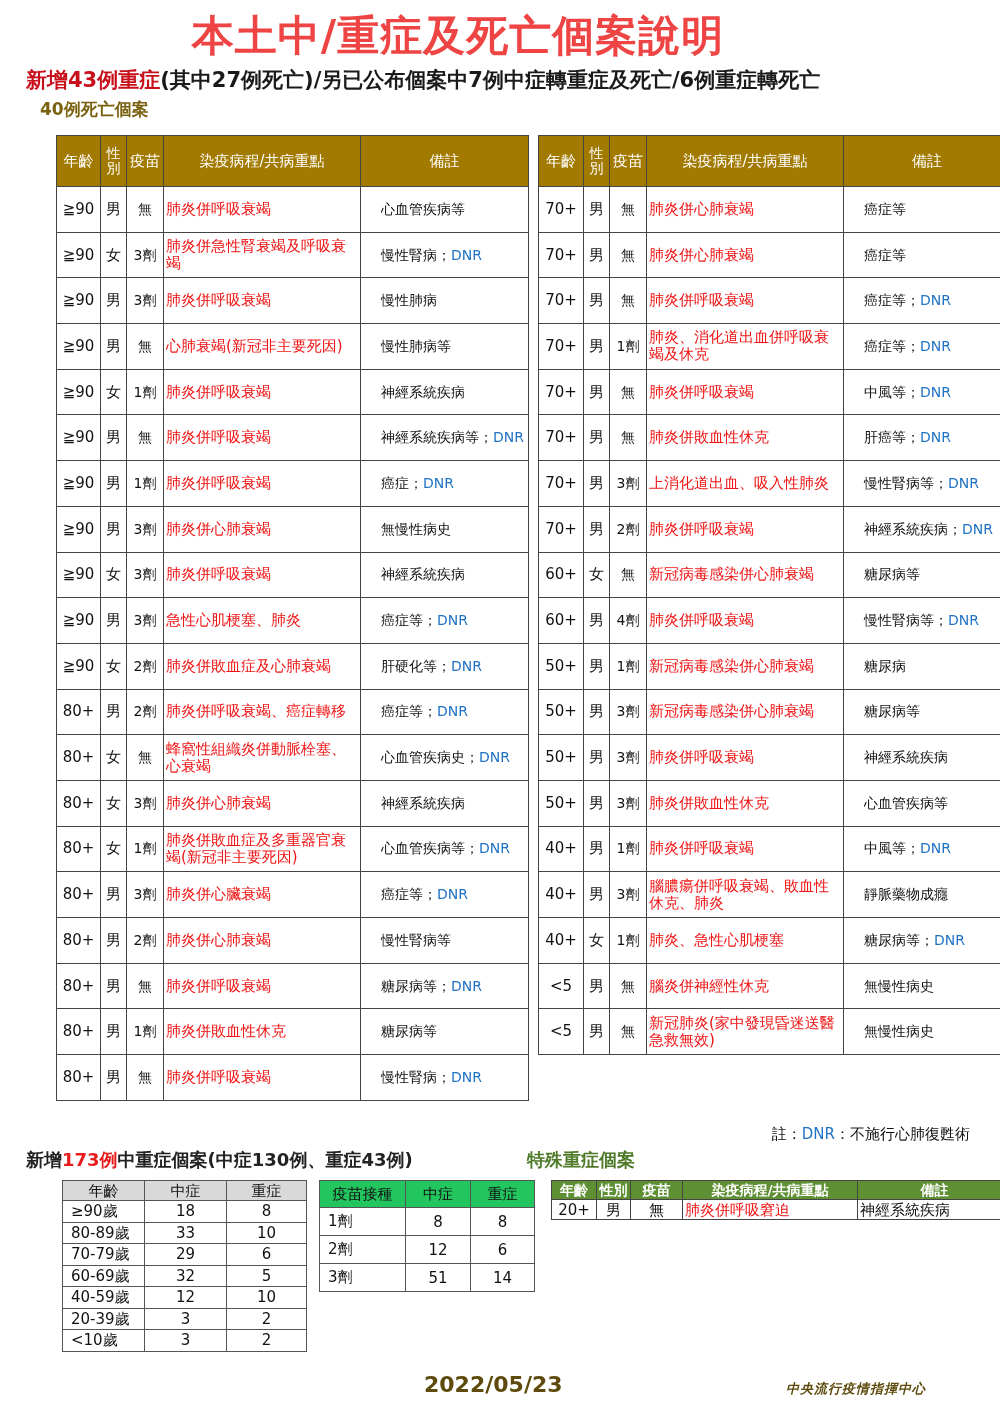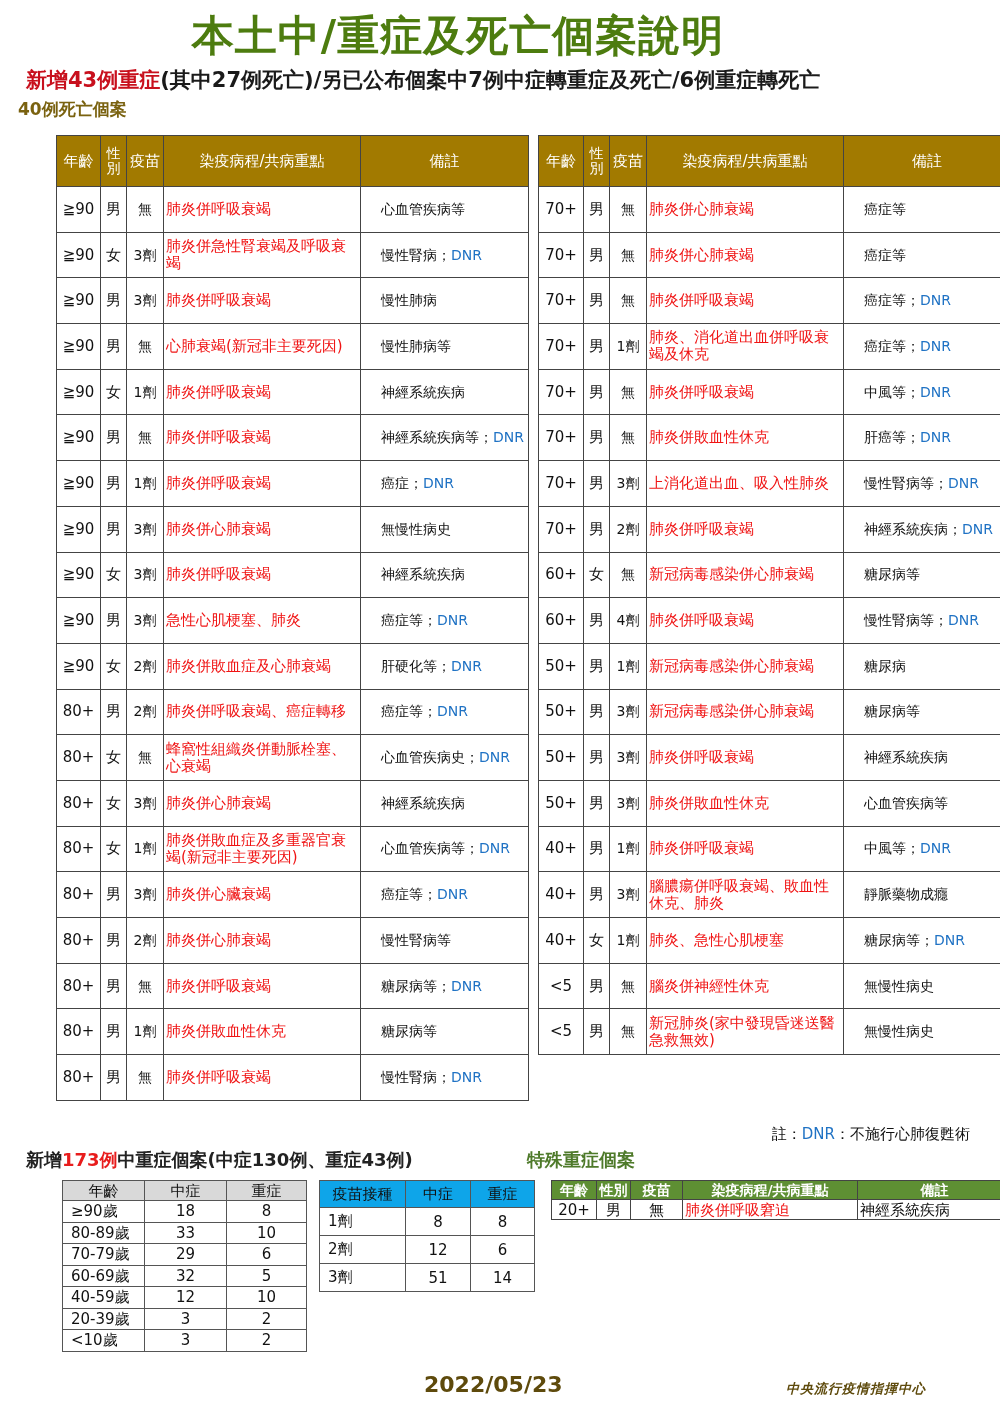--- a/index.html
+++ b/index.html
@@ -1,20 +1,20 @@
 <!DOCTYPE html>
 <html><head>
 <meta charset="utf-8">
 <style>
   * { box-sizing: border-box; margin: 0; padding: 0; }
   body { width: 1000px; height: 1413px; background: #ffffff; font-family: "DejaVu Sans", "Liberation Sans", sans-serif; color: #111; position: relative; overflow: hidden; }
-  .title { position: absolute; top: 8px; left: 0; width: 916px; text-align: center; font-size: 42px; font-weight: bold; color: #4d7c0f; letter-spacing: 1px; }
+  .title { position: absolute; top: 8px; left: 0; width: 916px; text-align: center; font-size: 42px; font-weight: bold; color: #ef4444; letter-spacing: 1px; }
   .subtitle { position: absolute; top: 66px; left: 26px; font-size: 21px; font-weight: bold; color: #1a1a1a; white-space: nowrap; }
   .subtitle .red { color: #c8101d; }
-  .death-count { position: absolute; top: 98px; left: 18px; font-size: 17px; font-weight: bold; color: #7a6210; }
+  .death-count { position: absolute; top: 98px; left: 40px; font-size: 17px; font-weight: bold; color: #7a6210; }
   table { border-collapse: collapse; margin-left: 32px; }
   .main-table { position: absolute; top: 135px; }
   .main-table.left { left: 24px; width: 473px; }
   .main-table.right { left: 506px; width: 473px; }
   .main-table th { background: #a27a00; color: #fff; font-weight: normal; font-size: 15px; height: 51px; border: 1px solid #444; text-align: center; padding: 0 2px; }
   .main-table th.sex { font-size: 14px; line-height: 15px; }
   .main-table td { border: 1px solid #444; height: 45.7px; font-size: 15px; padding: 0 2px; vertical-align: middle; line-height: 17px; }
   .main-table td.age { text-align: center; white-space: nowrap; }
   .main-table td.sex { text-align: center; }
   .main-table td.vac { text-align: center; white-space: nowrap; font-size: 14px; }
@@ -24,21 +24,21 @@
   .footnote { position: absolute; top: 1125px; right: 30px; font-size: 15px; color: #111; }
   .footnote .dnr { color: #1f72c4; }
   .sec2-title { position: absolute; top: 1148px; left: 26px; font-size: 18px; font-weight: bold; color: #222; white-space: nowrap; }
   .sec2-title .red { color: #e81c1c; }
   .age-table { position: absolute; top: 1180px; left: 30px; width: 245px; }
   .age-table th { background: #d9d9d9; font-weight: normal; font-size: 15px; border: 1px solid #555; height: 20px; line-height: 18px; }
   .age-table td { border: 1px solid #555; font-size: 15px; height: 21.5px; line-height: 18px; }
   .age-table td.c { text-align: center; }
   .age-table td.l { padding-left: 8px; }
   .vac-table { position: absolute; top: 1180px; left: 287px; width: 216px; }
-  .vac-table th { background: #0ea5e9; font-weight: normal; font-size: 15px; border: 1px solid #555; height: 27px; }
+  .vac-table th { background: #22c55e; font-weight: normal; font-size: 15px; border: 1px solid #555; height: 27px; }
   .vac-table td { border: 1px solid #555; font-size: 15px; height: 28px; }
   .vac-table td.c { text-align: center; }
   .vac-table td.l { padding-left: 8px; }
   .sec3-title { position: absolute; top: 1148px; left: 527px; font-size: 18px; font-weight: bold; color: #4e7a2a; white-space: nowrap; }
   .special-table { position: absolute; top: 1180px; left: 519px; width: 461px; }
   .special-table th { background: #5e8f33; color: #fff; font-weight: bold; font-size: 14px; border: 1px solid #444; height: 19px; line-height: 17px; }
   .special-table td { border: 1px solid #444; font-size: 15px; height: 20px; line-height: 18px; padding: 0 2px; }
   .special-table td.c { text-align: center; }
   .special-table td.course { color: #f01414; }
   .date { position: absolute; top: 1372px; left: 424px; font-size: 22px; font-weight: bold; color: #5e4a0c; }

